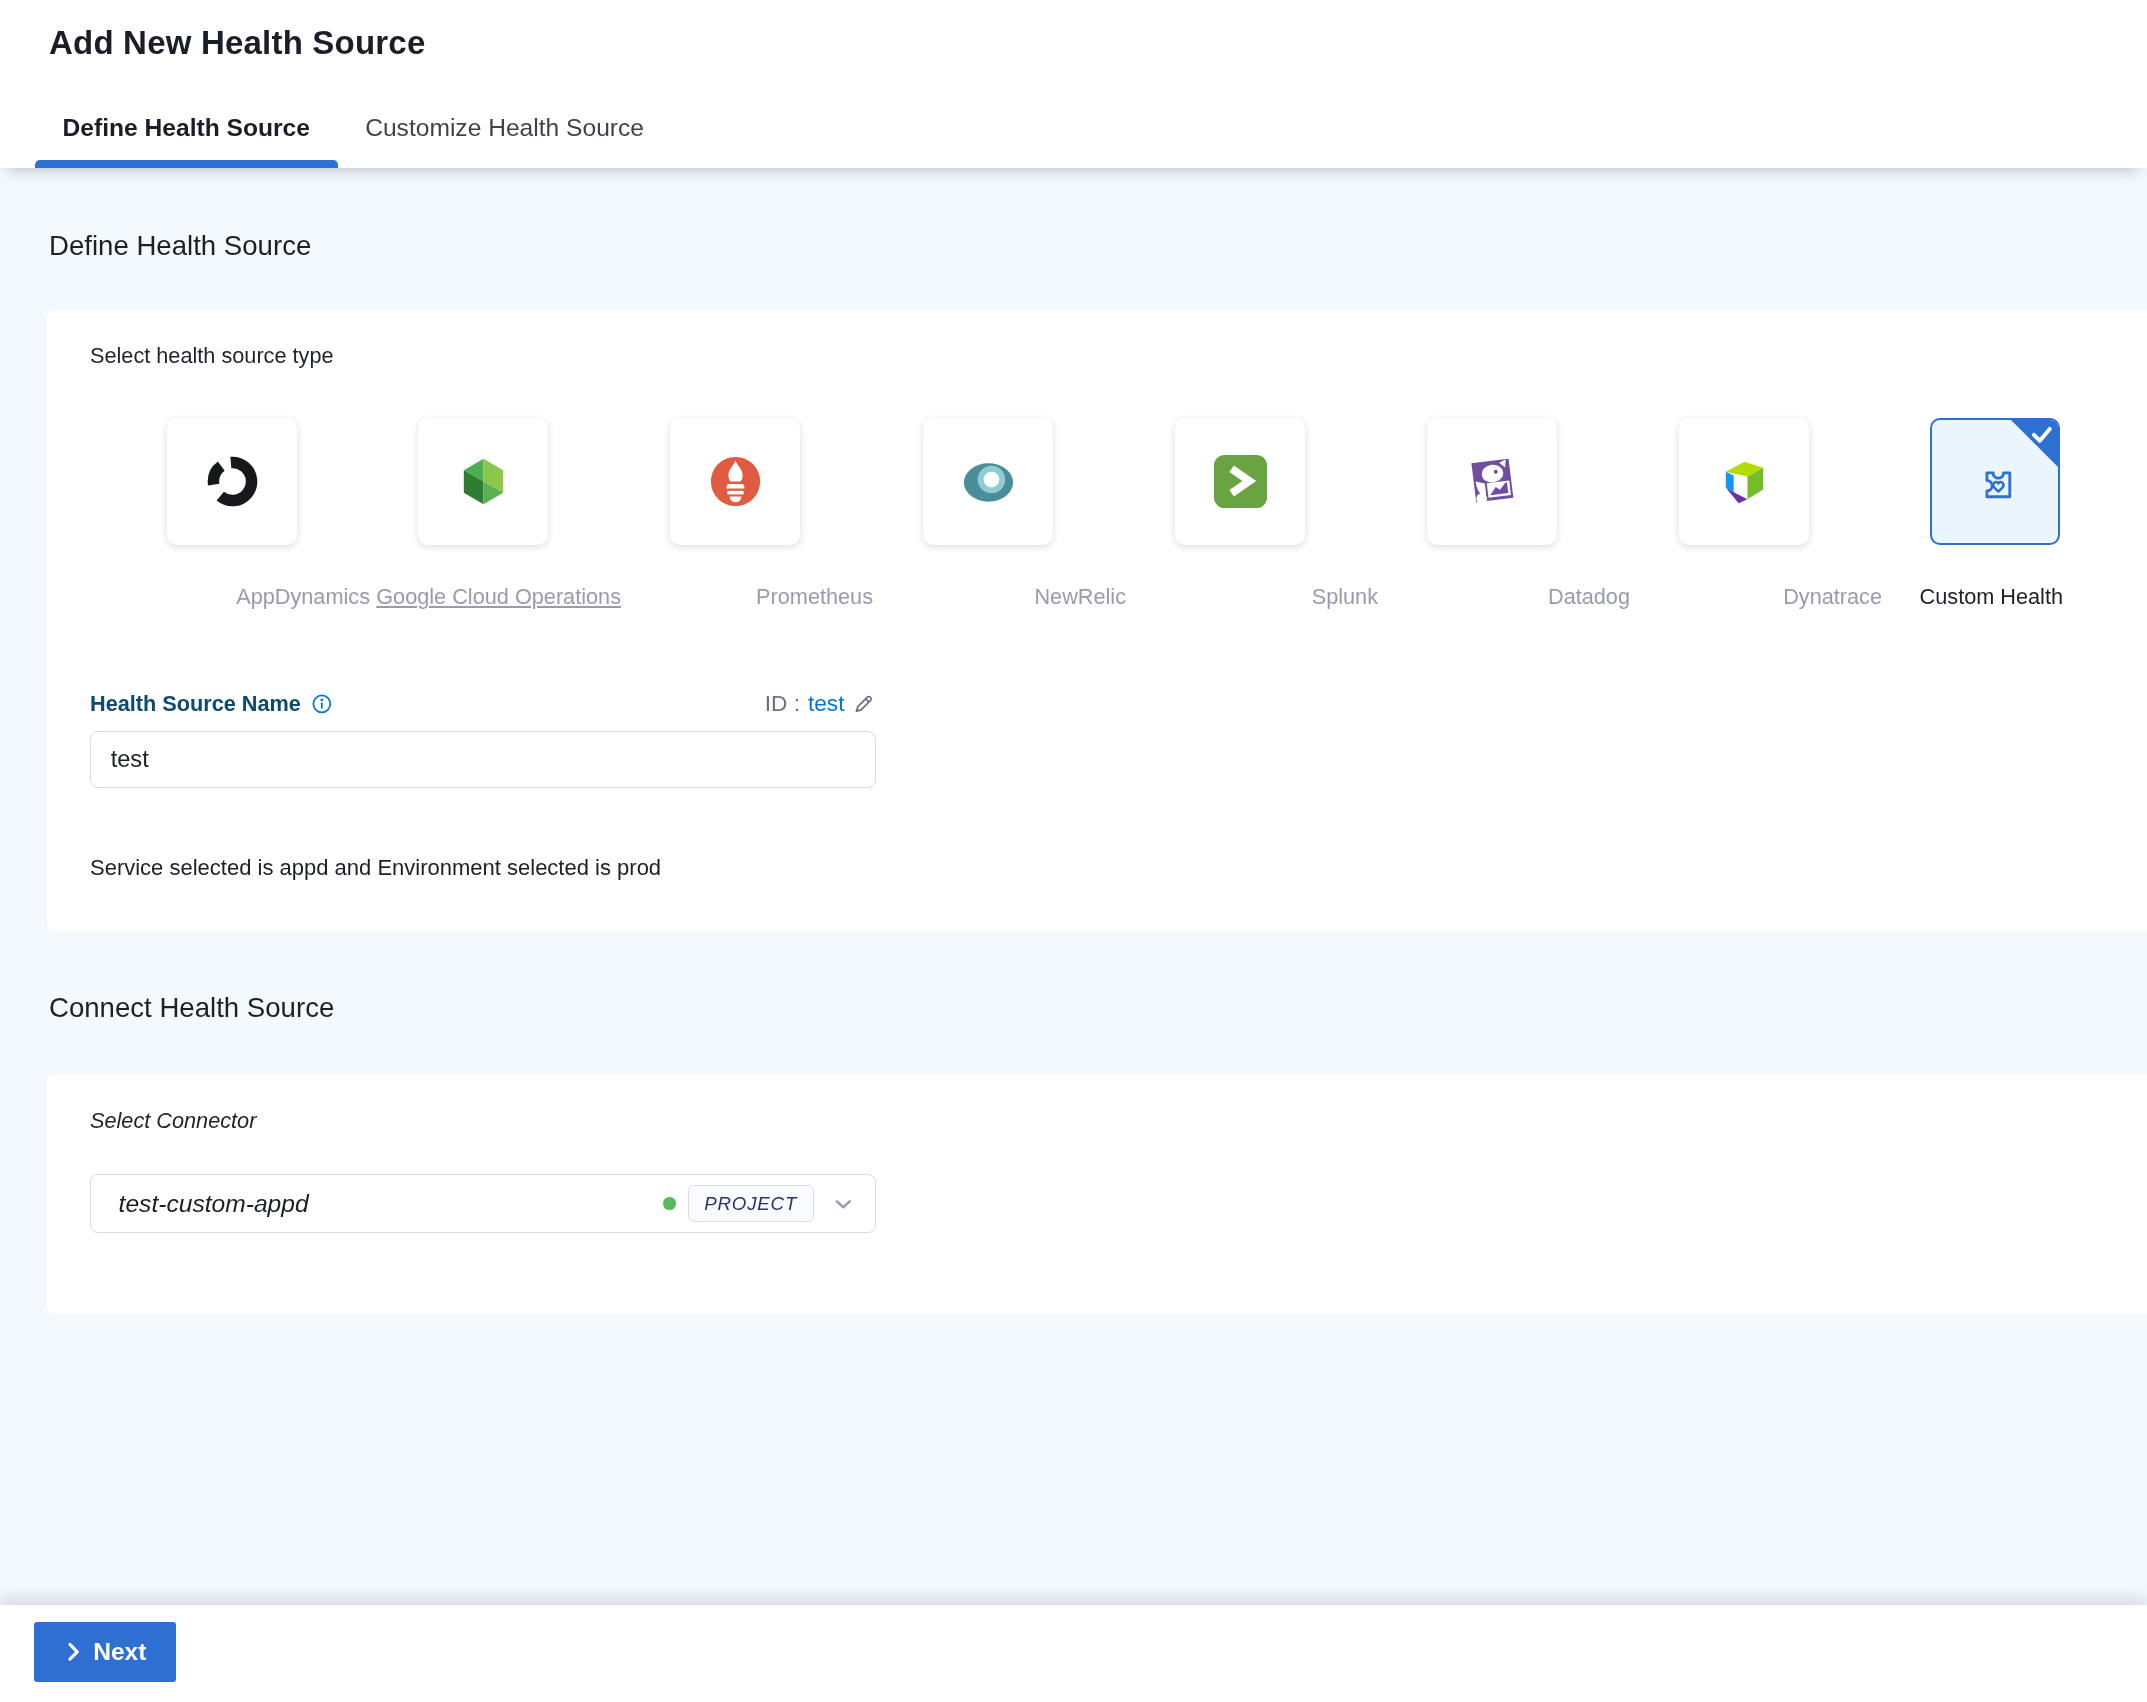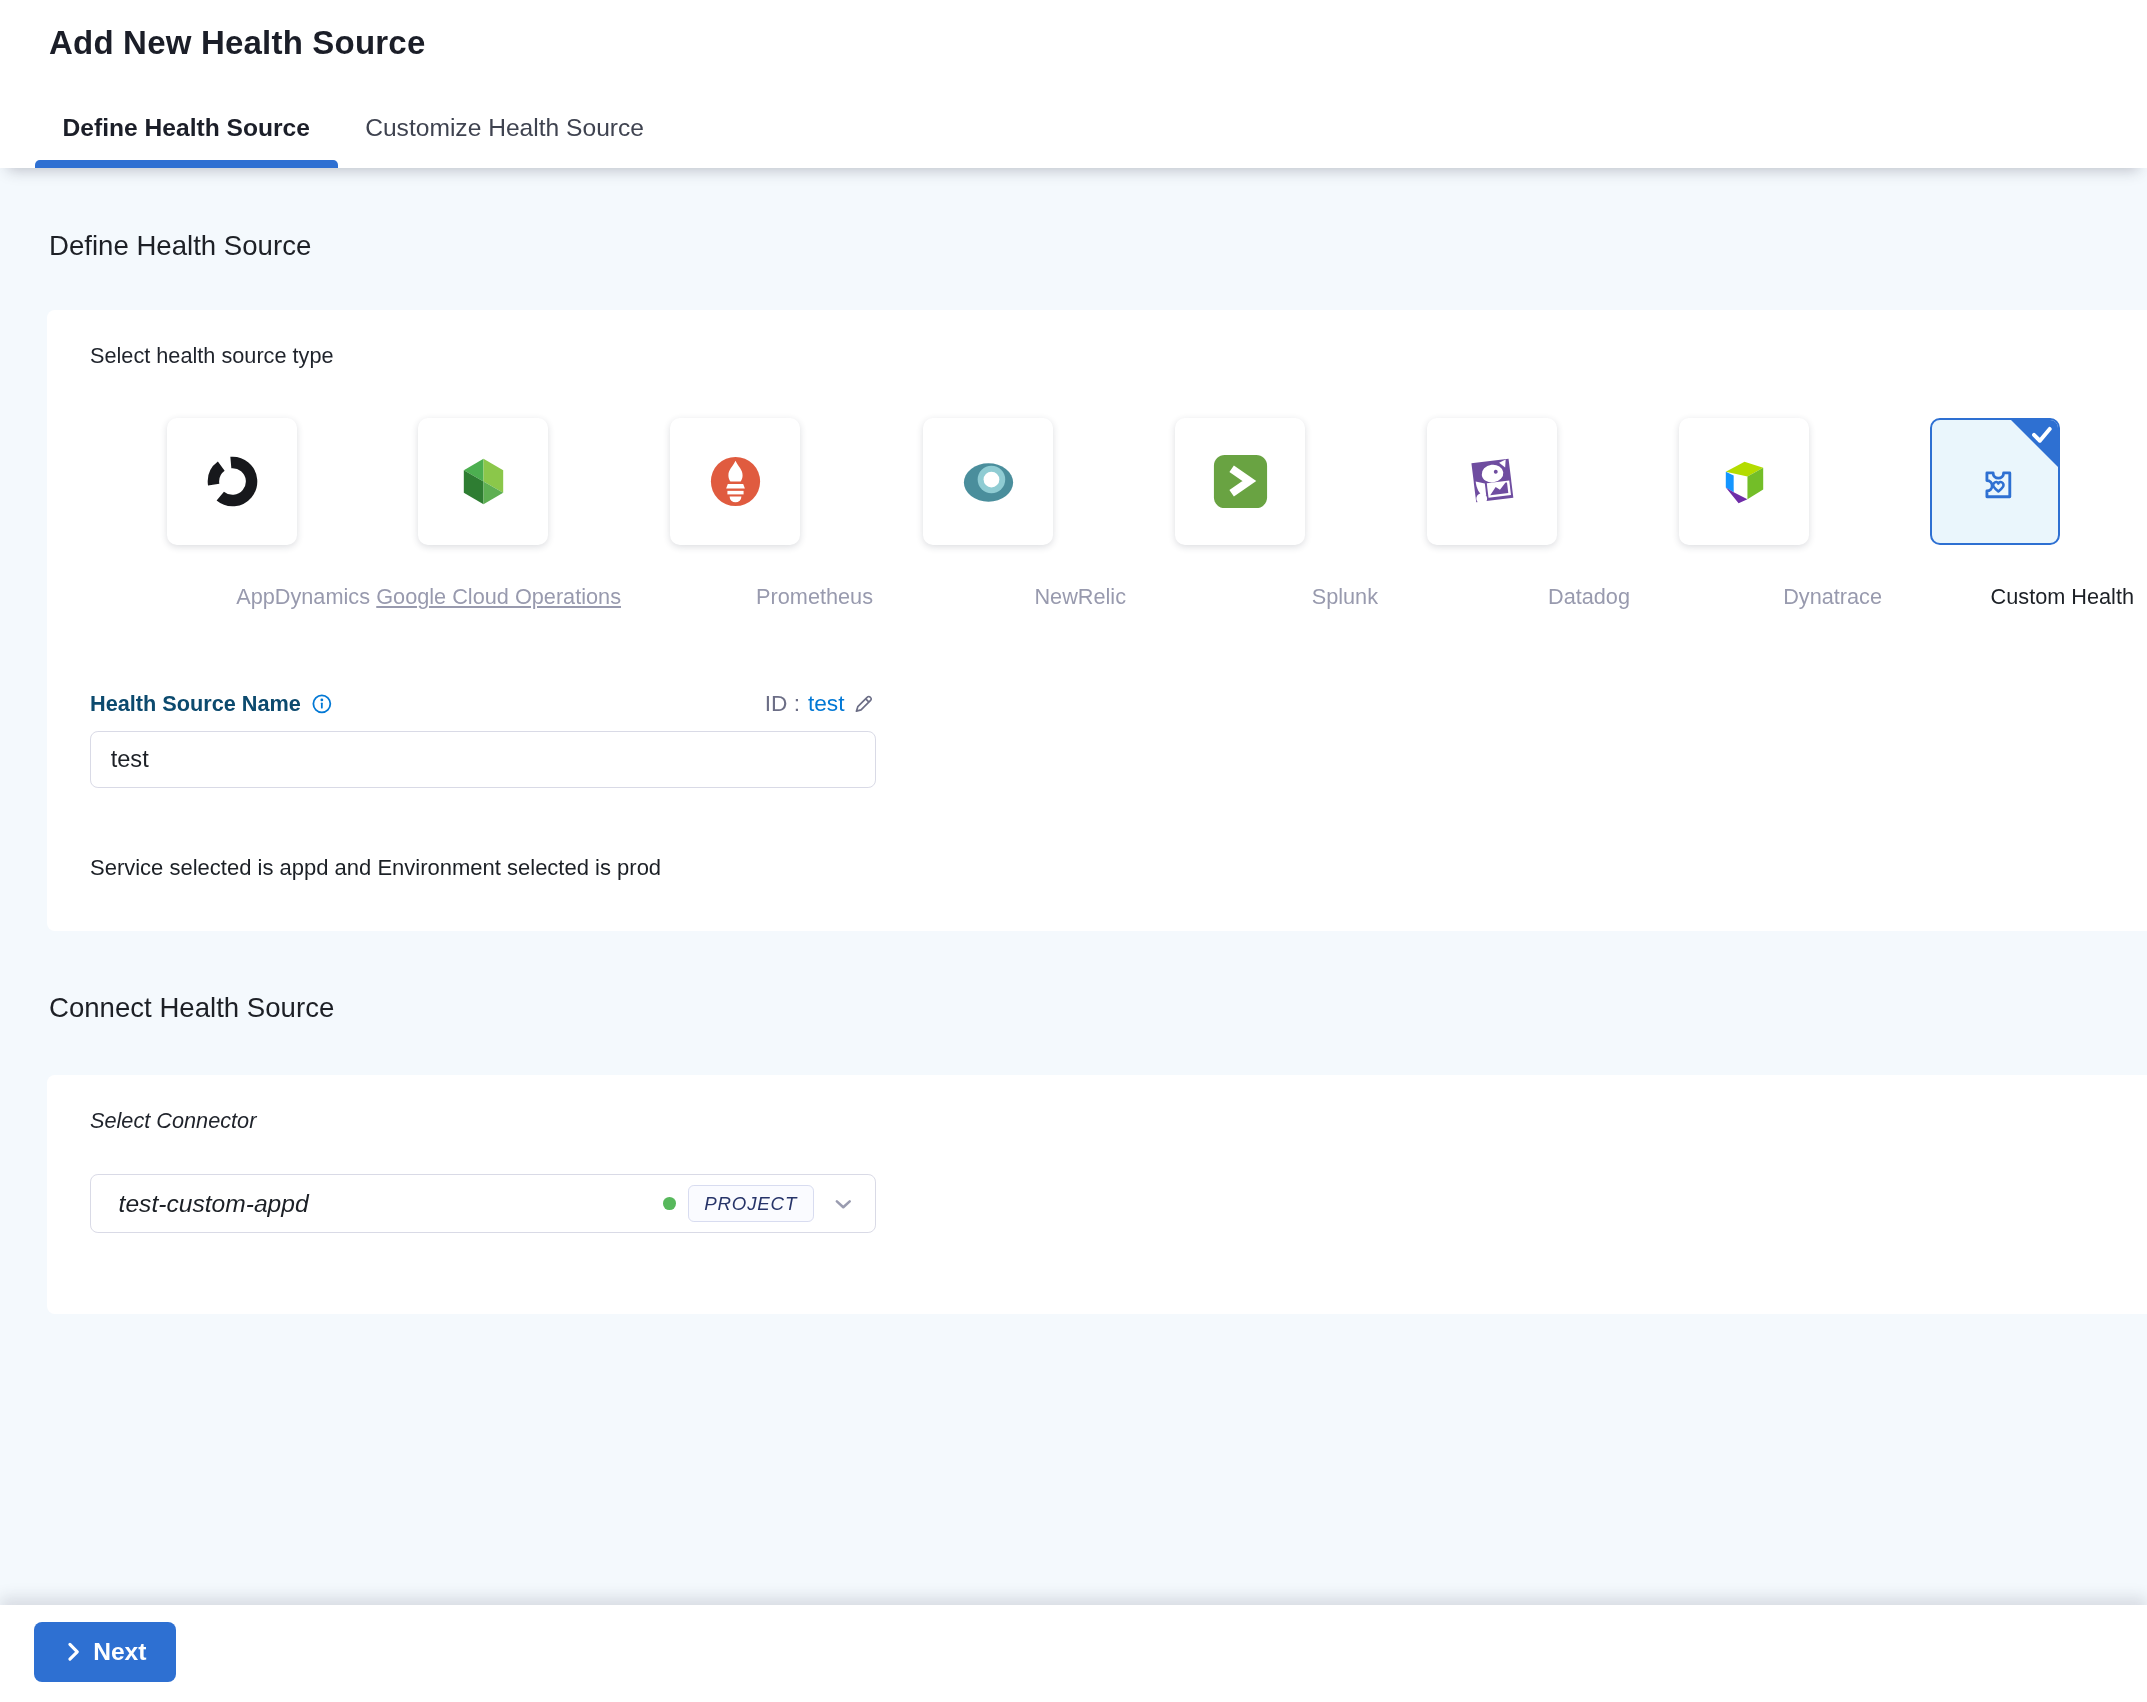--- a/index.html
+++ b/index.html
@@ -57,21 +57,21 @@
   .sel-value{font-size:24.6px;font-weight:500;color:#1c2026;padding-left:27.6px;flex:1;}
   .dot{width:12.8px;height:12.8px;border-radius:50%;background:#57b85c;margin-right:11.8px;flex:none;}
   .scope-badge{border:1px solid #d8dcf0;background:#fafbff;border-radius:5.9px;padding:6.9px 15.8px;
                font-size:18.7px;font-weight:500;letter-spacing:0.8px;color:#273469;flex:none;}
   .sel-chevron{margin:0 17.7px 0 13.8px;flex:none;display:flex;}
 
   
   .footer{position:absolute;left:0;right:0;bottom:0;height:97px;background:#fff;
           box-shadow:0 -7.9px 13.8px rgba(40,41,61,.13);z-index:6;}
   .next-btn{position:absolute;left:34px;top:16.7px;height:60px;min-width:142px;box-sizing:border-box;
-            background:#2e70d2;border:none;border-radius:8px;color:#fff;font-family:"Liberation Sans",sans-serif;
+            background:#2e70d2;border:none;border-radius:3px;color:#fff;font-family:"Liberation Sans",sans-serif;
             font-size:24.6px;font-weight:600;display:flex;align-items:center;justify-content:center;gap:9.9px;
             padding:0 21.7px;cursor:pointer;}
 </style>
 </head>
 <body>
 
 <div class="screen">
 
   <div class="hdr">
     <h1>Add New Health Source</h1>
@@ -164,21 +164,21 @@
         </svg>
       </div>
 
       <div class="src-label" style="left:47px;">AppDynamics</div>
       <div class="src-label" style="left:298px;text-decoration:underline;">Google Cloud Operations</div>
       <div class="src-label" style="left:550px;">Prometheus</div>
       <div class="src-label" style="left:803px;">NewRelic</div>
       <div class="src-label" style="left:1055px;">Splunk</div>
       <div class="src-label" style="left:1307px;">Datadog</div>
       <div class="src-label" style="left:1559px;">Dynatrace</div>
-      <div class="src-label sel" style="left:1811px;">Custom Health</div>
+      <div class="src-label sel" style="left:1740px;">Custom Health</div>
 
       <div class="name-row">
         <div class="name-label">
           <span>Health Source Name</span>
           <svg width="21.7" height="21.7" viewBox="0 0 22 22">
             <circle cx="11" cy="11" r="8.6" fill="none" stroke="#0278d5" stroke-width="1.8"></circle>
             <circle cx="11" cy="7" r="1.4" fill="#0278d5"></circle>
             <rect x="10.1" y="9.6" width="1.8" height="6.2" rx="0.9" fill="#0278d5"></rect>
           </svg>
         </div>

